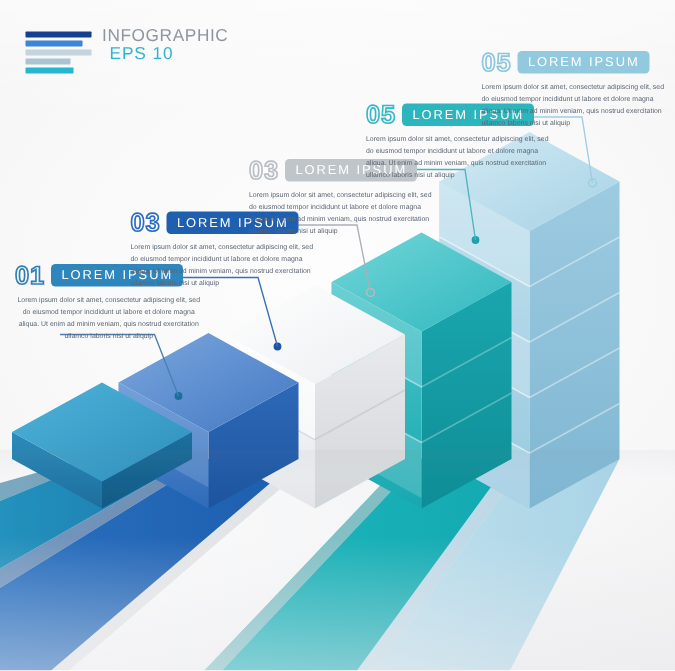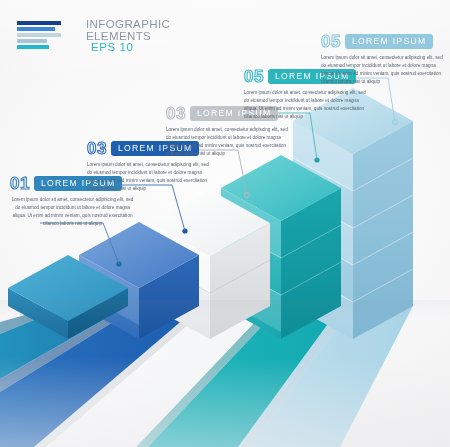--- a/index.html
+++ b/index.html
@@ -22,21 +22,21 @@
 
   
   #logo{position:absolute;left:17px;top:19px;display:flex;align-items:flex-start;z-index:6;}
   #logo .bars{display:flex;flex-direction:column;gap:2px;margin-right:7px;padding-top:2px;}
   #logo .bars i{display:block;height:4px;border-radius:.5px;}
   #logo .lb0{width:44px;background:#16408f;}
   #logo .lb1{width:38px;background:#3d86d6;}
   #logo .lb2{width:44px;background:#c3d4dd;}
   #logo .lb3{width:30px;background:#a9c4d2;}
   #logo .lb4{width:32px;background:#25b7cd;}
-  #logo .words{line-height:1.02;margin-left:18px;}
+  #logo .words{line-height:1.02;}
   #logo .w1,#logo .w2{font-size:11.5px;letter-spacing:.4px;color:#8e96a0;}
   #logo .w3{font-size:11.5px;letter-spacing:.6px;color:#2fb5c9;padding-left:5px;}
 
   
   .callout{position:absolute;z-index:5;}
   .chead{display:flex;align-items:center;gap:4px;}
   .cnum{
     font-size:17px;font-weight:bold;letter-spacing:.5px;line-height:1;
     color:transparent;
   }
@@ -302,21 +302,20 @@
   <div id="logo">
     <div class="bars">
       <i class="lb0" style="background: rgb(22, 64, 143);"></i>
         <i class="lb1" style="background: rgb(61, 134, 214);"></i>
         <i class="lb2" style="background: rgb(195, 212, 221);"></i>
         <i class="lb3" style="background: rgb(169, 196, 210);"></i>
         <i class="lb4" style="background: rgb(37, 183, 205);"></i>
     </div>
     <div class="words">
       <div class="w1">INFOGRAPHIC</div>
-      <div class="w2">ELEMENTS</div>
       <div class="w3">EPS 10</div>
     </div>
   </div>
 
   <div class="callout" style="left:10px;top:175px;width:125px;text-align:center;">
     <div class="chead">
       <span class="cnum n1">01</span>
       <span class="badge b1">LOREM IPSUM</span>
     </div>
     <div class="cbody">Lorem ipsum dolor sit amet, consectetur adipiscing elit, sed do eiusmod tempor incididunt ut labore et dolore magna aliqua. Ut enim ad minim veniam, quis nostrud exercitation ullamco laboris nisi ut aliquip</div>

